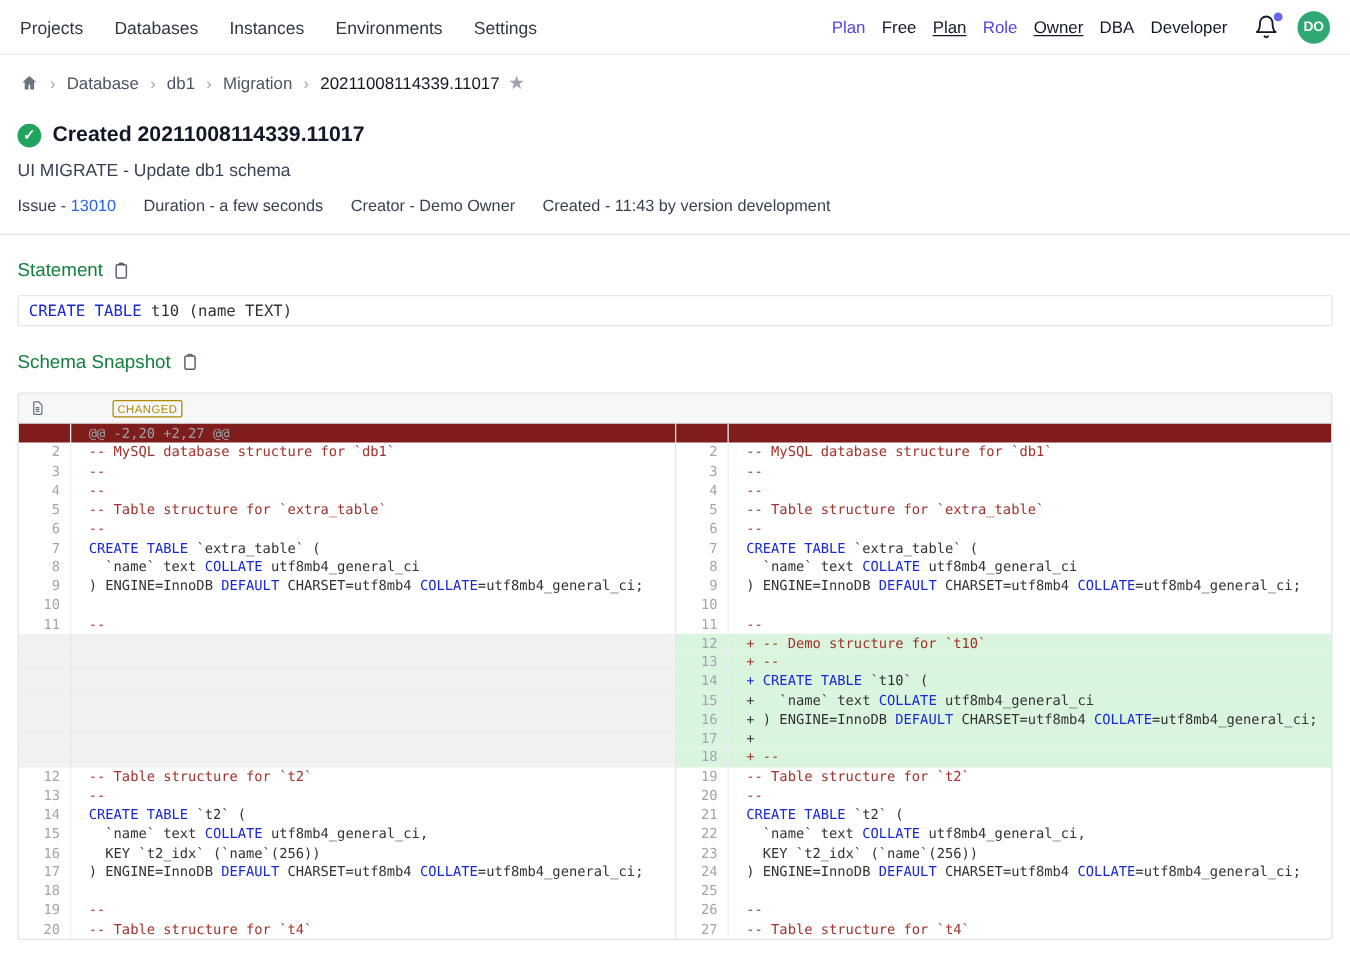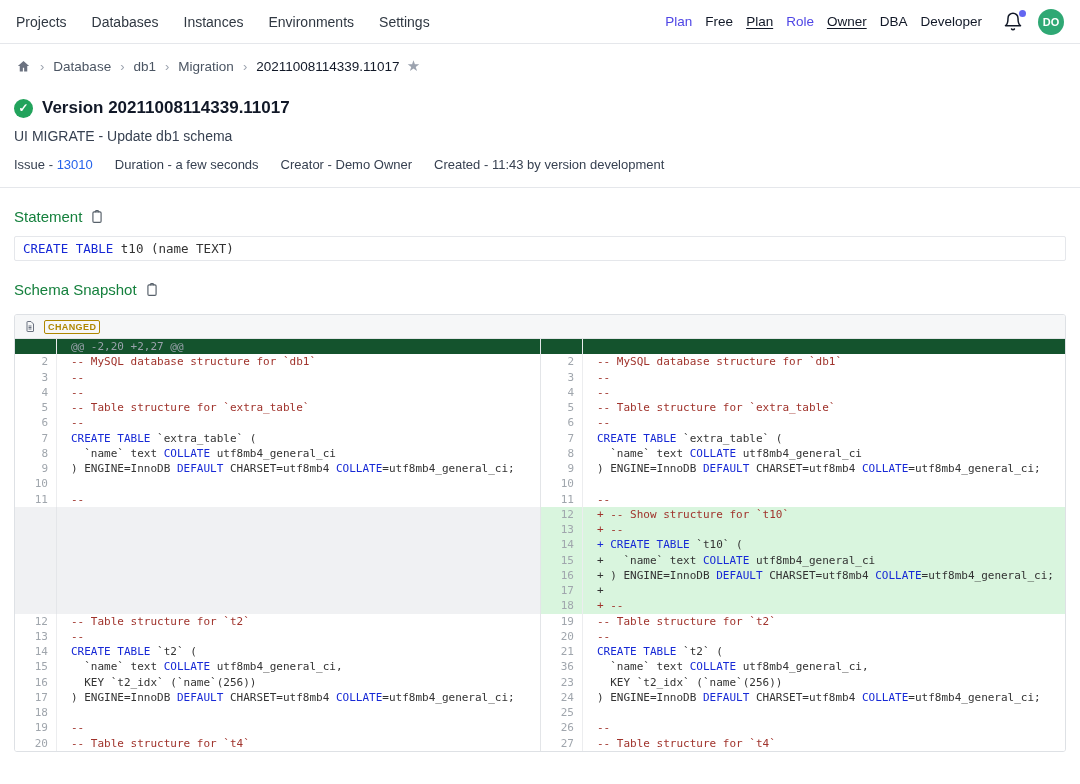--- a/index.html
+++ b/index.html
@@ -60,30 +60,30 @@
   .toggle-row { display:flex; align-items:center; gap:10px; margin-top:14px; }
   .switch { width:36px; height:20px; border-radius:10px; background:var(--accent); position:relative; cursor:pointer; flex:none; }
   .switch .knob { position:absolute; top:2px; right:2px; width:16px; height:16px; border-radius:50%; background:#fff; }
   .toggle-label { font-size:13px; font-weight:700; color:#111827; }
   .toggle-hint { font-size:13px; color:#6b7280; margin-left:-2px; }
 
   
   .diff { margin-top:16px; border:1px solid #dee1e5; border-radius:3px; overflow:hidden; }
   .diff-head { height:24px; background:#f6f7f8; border-bottom:1px solid #e3e5e8;
                display:flex; align-items:center; gap:8px; padding:0 9px; }
-  .changed-badge { font-size:9px; font-weight:700; letter-spacing:0.4px; color:var(--badge);
-                   border:1px solid var(--badge); border-radius:2px; padding:0 3px; line-height:12px; }
+  .changed-badge { font-size:9px; font-weight:400; letter-spacing:0.4px; color:var(--badge);
+                   border:1px solid var(--badge); border-radius:2px; padding:0 3px; line-height:12px;margin-left:46px; }
   .diff-body { display:flex; font-family:"DejaVu Sans Mono", monospace; font-size:11px; line-height:15.25px; }
   .pane { width:50%; background:#fff; }
   .pane.right { border-left:1px solid #e3e5e8; }
   .drow { display:flex; height:15.25px; white-space:pre; }
   .gut { width:42px; flex:none; text-align:right; padding-right:8px; color:#a0a6ad;
          border-right:1px solid #ecedef; }
   .code { flex:1; padding-left:14px; overflow:hidden; color:#333; }
-  .t-hunk { background:#14532d; }
+  .t-hunk { background:#7f1d1d; }
   .t-hunk .code { color:#9aa2ac; }
   .t-add { background:var(--added); }
   .t-fill { background:#f0f1f3; }
   .t-fill .gut { border-right-color:#e4e6e9; }
 
   svg { display:block; }
 </style>
 </head>
 <body>
 
@@ -132,21 +132,21 @@
       <span class="crumb-sep">›</span>
       <span class="crumb current">20211008114339.11017</span>
     </span>
   <span class="star">★</span>
 </div>
 
 <div class="main">
 
   <div class="title-row">
     <span class="check-badge">✓</span>
-    <h1 class="page-title">Version 20211008114339.11017</h1>
+    <h1 class="page-title">Created 20211008114339.11017</h1>
   </div>
   <div class="subtitle">UI MIGRATE - Update db1 schema</div>
   <div class="meta">
     <span>
       <span>Issue -</span>
       <span class="issue-link">13010</span>
     </span>
     <span>Duration - a few seconds</span>
     <span>Creator - Demo Owner</span>
     <span>Created - 11:43 by version development</span>
@@ -220,31 +220,31 @@
           <div class="drow t-ctx"><div class="gut">2</div><div class="code"><span class="tok-c">-- MySQL database structure for `db1`</span></div></div>
           <div class="drow t-ctx"><div class="gut">3</div><div class="code"><span class="tok-c">--</span></div></div>
           <div class="drow t-ctx"><div class="gut">4</div><div class="code"><span class="tok-c">--</span></div></div>
           <div class="drow t-ctx"><div class="gut">5</div><div class="code"><span class="tok-c">-- Table structure for `extra_table`</span></div></div>
           <div class="drow t-ctx"><div class="gut">6</div><div class="code"><span class="tok-c">--</span></div></div>
           <div class="drow t-ctx"><div class="gut">7</div><div class="code"><span class="tok-k">CREATE TABLE</span><span class="tok-p"> `extra_table` (</span></div></div>
           <div class="drow t-ctx"><div class="gut">8</div><div class="code"><span class="tok-p">  `name` text </span><span class="tok-k">COLLATE</span><span class="tok-p"> utf8mb4_general_ci</span></div></div>
           <div class="drow t-ctx"><div class="gut">9</div><div class="code"><span class="tok-p">) ENGINE=InnoDB </span><span class="tok-k">DEFAULT</span><span class="tok-p"> CHARSET=utf8mb4 </span><span class="tok-k">COLLATE</span><span class="tok-p">=utf8mb4_general_ci;</span></div></div>
           <div class="drow t-ctx"><div class="gut">10</div><div class="code"></div></div>
           <div class="drow t-ctx"><div class="gut">11</div><div class="code"><span class="tok-c">--</span></div></div>
-          <div class="drow t-add"><div class="gut">12</div><div class="code"><span class="tok-c">+ -- Show structure for `t10`</span></div></div>
+          <div class="drow t-add"><div class="gut">12</div><div class="code"><span class="tok-c">+ -- Demo structure for `t10`</span></div></div>
           <div class="drow t-add"><div class="gut">13</div><div class="code"><span class="tok-c">+ --</span></div></div>
           <div class="drow t-add"><div class="gut">14</div><div class="code"><span class="tok-k">+ CREATE TABLE</span><span class="tok-p"> `t10` (</span></div></div>
           <div class="drow t-add"><div class="gut">15</div><div class="code"><span class="tok-p">+   `name` text </span><span class="tok-k">COLLATE</span><span class="tok-p"> utf8mb4_general_ci</span></div></div>
           <div class="drow t-add"><div class="gut">16</div><div class="code"><span class="tok-p">+ ) ENGINE=InnoDB </span><span class="tok-k">DEFAULT</span><span class="tok-p"> CHARSET=utf8mb4 </span><span class="tok-k">COLLATE</span><span class="tok-p">=utf8mb4_general_ci;</span></div></div>
           <div class="drow t-add"><div class="gut">17</div><div class="code"><span class="tok-p">+</span></div></div>
           <div class="drow t-add"><div class="gut">18</div><div class="code"><span class="tok-c">+ --</span></div></div>
           <div class="drow t-ctx"><div class="gut">19</div><div class="code"><span class="tok-c">-- Table structure for `t2`</span></div></div>
           <div class="drow t-ctx"><div class="gut">20</div><div class="code"><span class="tok-c">--</span></div></div>
           <div class="drow t-ctx"><div class="gut">21</div><div class="code"><span class="tok-k">CREATE TABLE</span><span class="tok-p"> `t2` (</span></div></div>
-          <div class="drow t-ctx"><div class="gut">36</div><div class="code"><span class="tok-p">  `name` text </span><span class="tok-k">COLLATE</span><span class="tok-p"> utf8mb4_general_ci,</span></div></div>
+          <div class="drow t-ctx"><div class="gut">22</div><div class="code"><span class="tok-p">  `name` text </span><span class="tok-k">COLLATE</span><span class="tok-p"> utf8mb4_general_ci,</span></div></div>
           <div class="drow t-ctx"><div class="gut">23</div><div class="code"><span class="tok-p">  KEY `t2_idx` (`name`(256))</span></div></div>
           <div class="drow t-ctx"><div class="gut">24</div><div class="code"><span class="tok-p">) ENGINE=InnoDB </span><span class="tok-k">DEFAULT</span><span class="tok-p"> CHARSET=utf8mb4 </span><span class="tok-k">COLLATE</span><span class="tok-p">=utf8mb4_general_ci;</span></div></div>
           <div class="drow t-ctx"><div class="gut">25</div><div class="code"></div></div>
           <div class="drow t-ctx"><div class="gut">26</div><div class="code"><span class="tok-c">--</span></div></div>
           <div class="drow t-ctx"><div class="gut">27</div><div class="code"><span class="tok-c">-- Table structure for `t4`</span></div></div>
         </div>
     </div>
   </div>
 
 </div>

